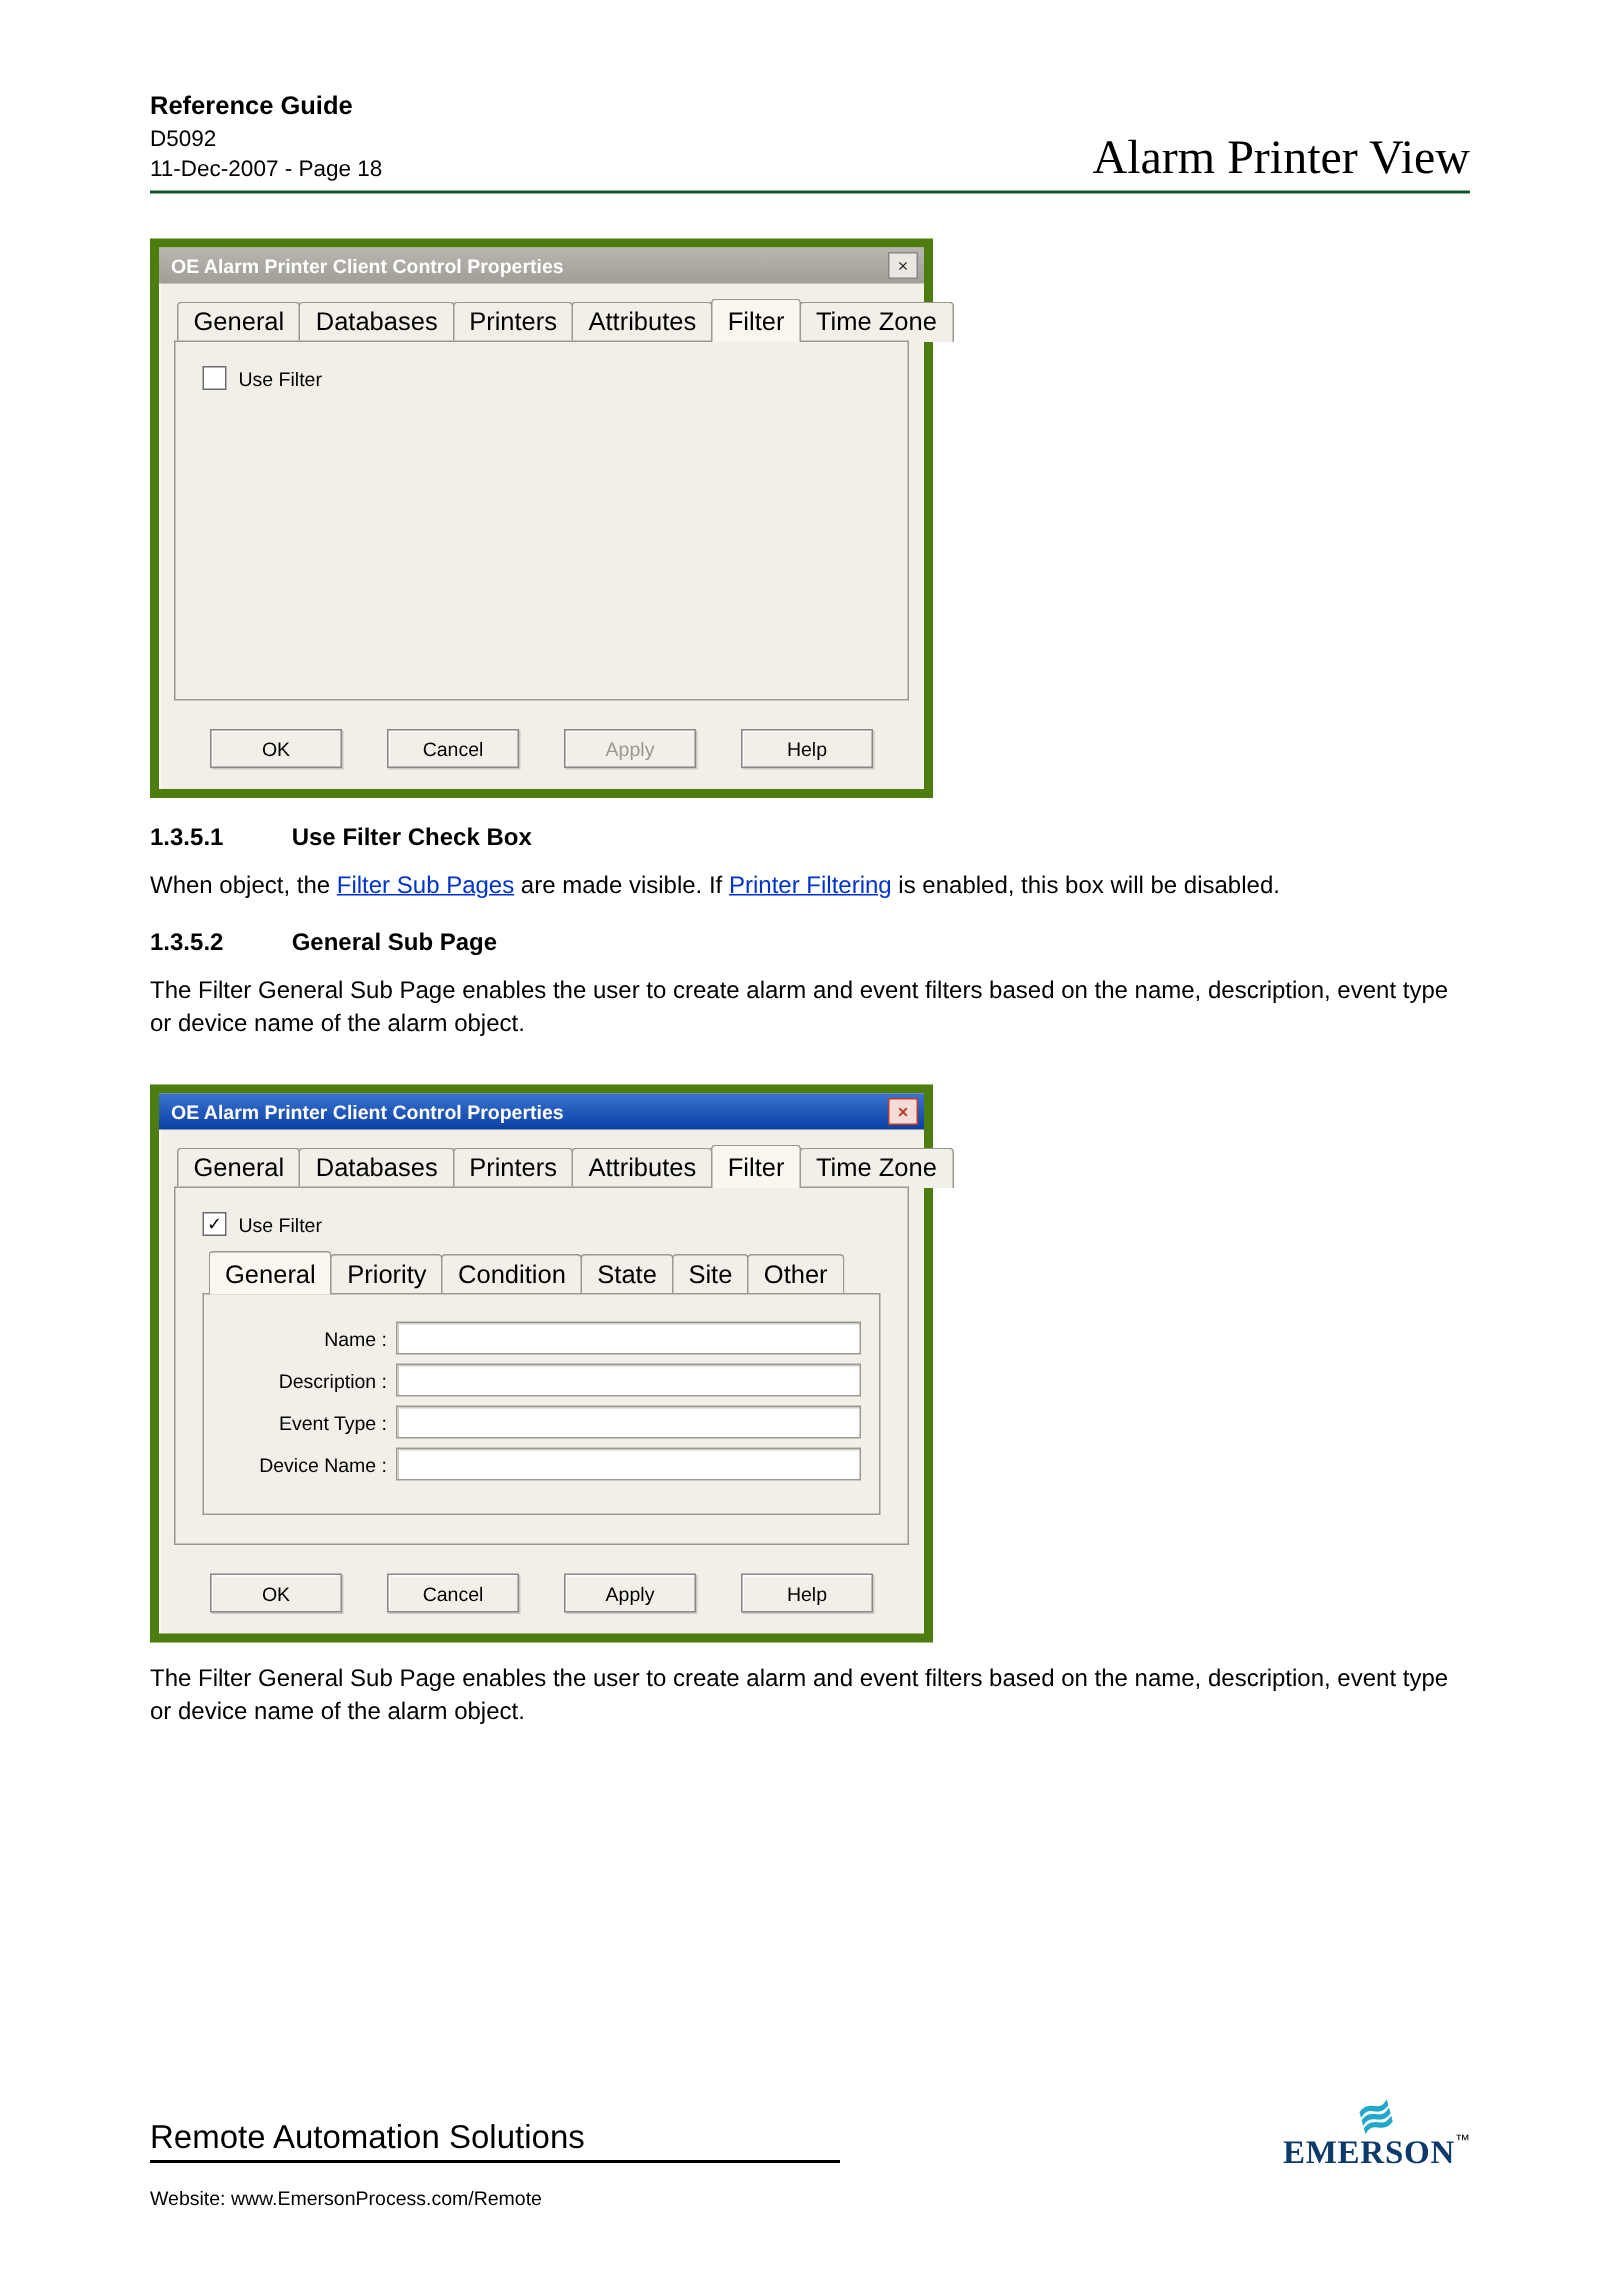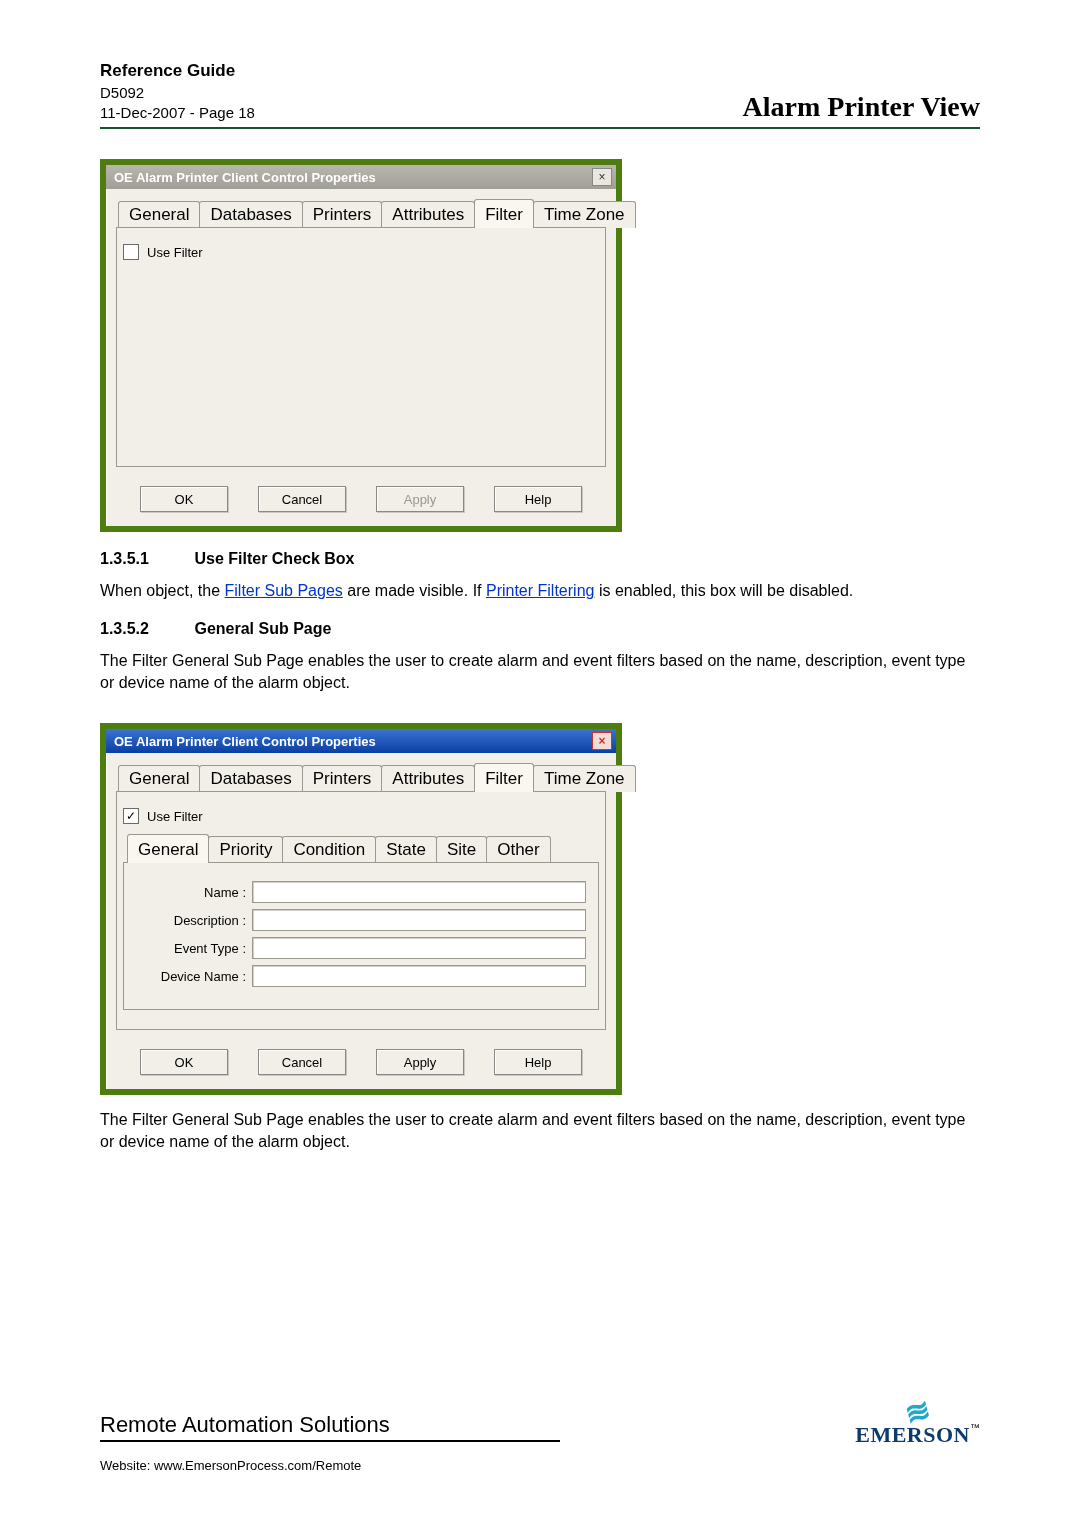--- a/index.html
+++ b/index.html
@@ -20,22 +20,22 @@
   .header {
     display: flex;
     justify-content: space-between;
     align-items: flex-end;
     border-bottom: 2px solid #14532d;
     padding-bottom: 4px;
   }
   .header-left { font-size: 15px; line-height: 1.35; }
   .header-left .title { font-weight: bold; font-size: 17px; }
   .header-right {
-    font-size: 28px;
-    font-weight: bold;
+    font-size: 32px;
+    font-weight: normal;
     font-family: "Times New Roman", serif;
   }
   .body-text {
     font-size: 16px;
     line-height: 1.35;
     margin: 12px 0;
   }
   .section-heading {
     font-size: 16px;
     font-weight: bold;
@@ -106,21 +106,21 @@
   }
   .tab.active {
     background: #f9f7ef;
     z-index: 2;
     padding-top: 5px;
   }
   .tab-panel {
     border: 1px solid #9a988f;
     margin: 0 10px 10px 10px;
     min-height: 200px;
-    padding: 14px 2px;
+    padding: 14px 14px;
     background: #f1efe7;
     position: relative;
     top: -1px;
   }
   .checkbox-row {
     display: flex; align-items: center; gap: 8px;
     margin: 2px 0 10px 4px;
     font-size: 13px;
   }
   .checkbox {

